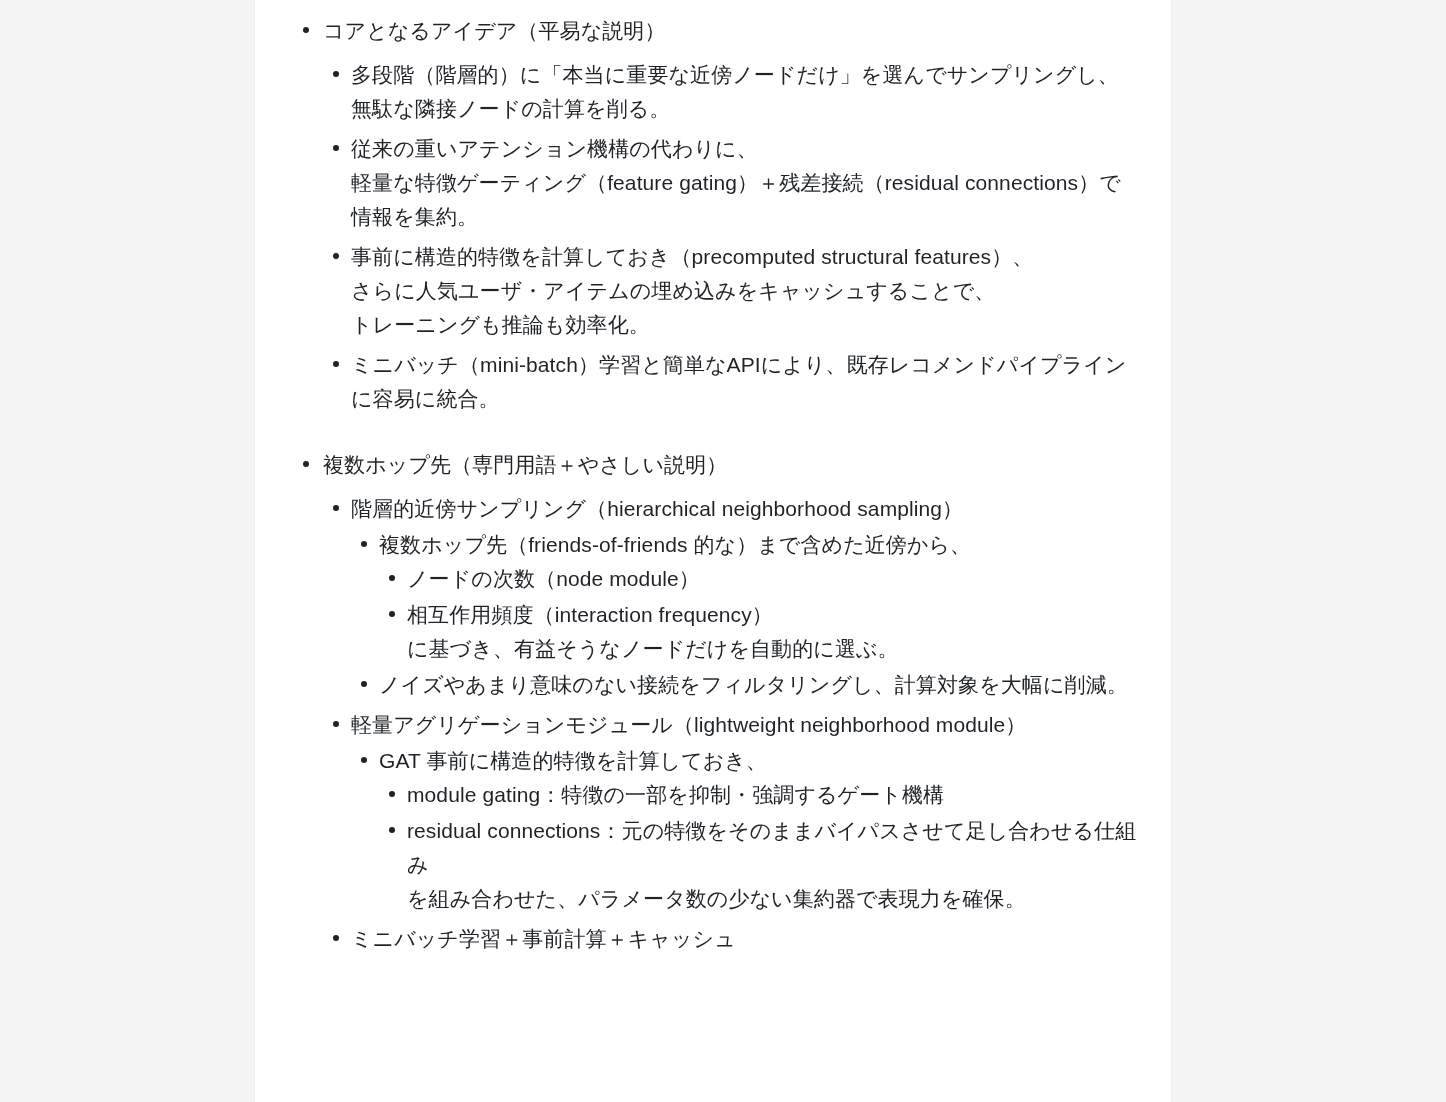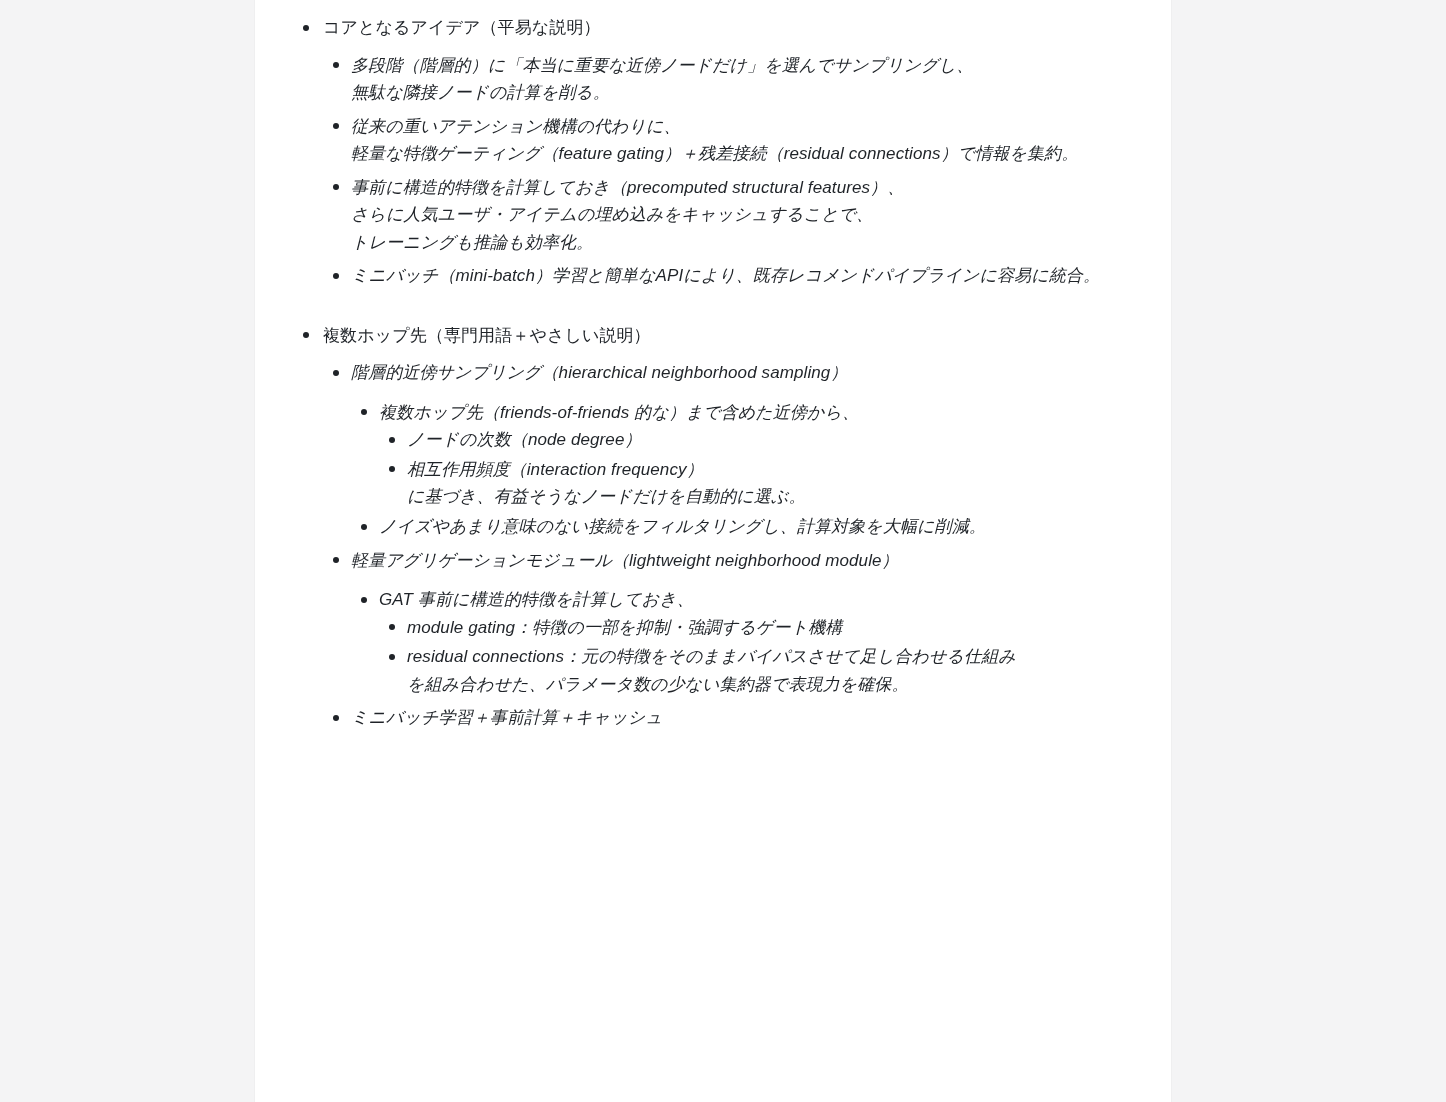--- a/index.html
+++ b/index.html
@@ -34,46 +34,45 @@
   }
   ul {
     list-style: none;
     margin: 0;
     padding: 0;
   }
   li {
     position: relative;
     margin: 0;
     padding: 0 0 0 30px;
-    font-size: 17px;
+    font-size: 21px;
     line-height: 1.62;
     letter-spacing: 0.1px;
   }
   li > .bullet {
     position: absolute;
     left: 10px;
     top: 0.62em;
     width: 6px;
     height: 6px;
     border-radius: 50%;
     background: #1f2328;
   }
   ul.lvl1 > li {
     margin-bottom: 2px;
   }
   ul.lvl2 {
     margin-top: 10px;
-    font-style: italic;
   }
   ul.lvl2 > li {
     margin-bottom: 6px;
     padding-left: 28px;
   }
   ul.lvl3 {
-    margin-top: 12px;
+    margin-top: 2px;
   }
   ul.lvl3 > li {
     padding-left: 28px;
     margin-bottom: 2px;
   }
   ul.lvl4 > li {
     padding-left: 28px;
     margin-bottom: 2px;
   }
   .group-gap {
@@ -136,21 +135,21 @@
               <span class="txt">階層的近傍サンプリング（hierarchical neighborhood sampling）</span>
 
               <ul class="lvl3">
                 <li>
                   <span class="bullet"></span>
                   <span class="txt">複数ホップ先（friends-of-friends 的な）まで含めた近傍から、</span>
 
                   <ul class="lvl4">
                     <li>
                       <span class="bullet"></span>
-                      <span class="txt">ノードの次数（node degree）</span>
+                      <span class="txt">ノードの次数（node module）</span>
                     </li>
                     <li>
                       <span class="bullet"></span>
                       <span class="txt">相互作用頻度（interaction frequency）
 に基づき、有益そうなノードだけを自動的に選ぶ。</span>
                     </li>
                   </ul>
                 </li>
 
                 <li>

